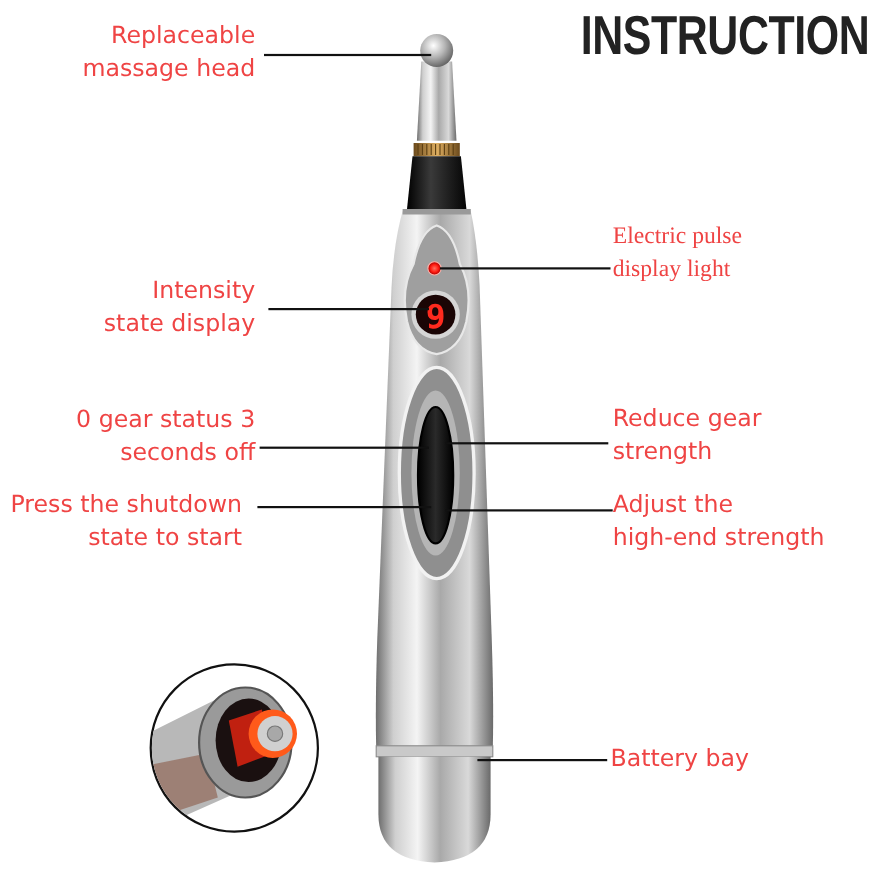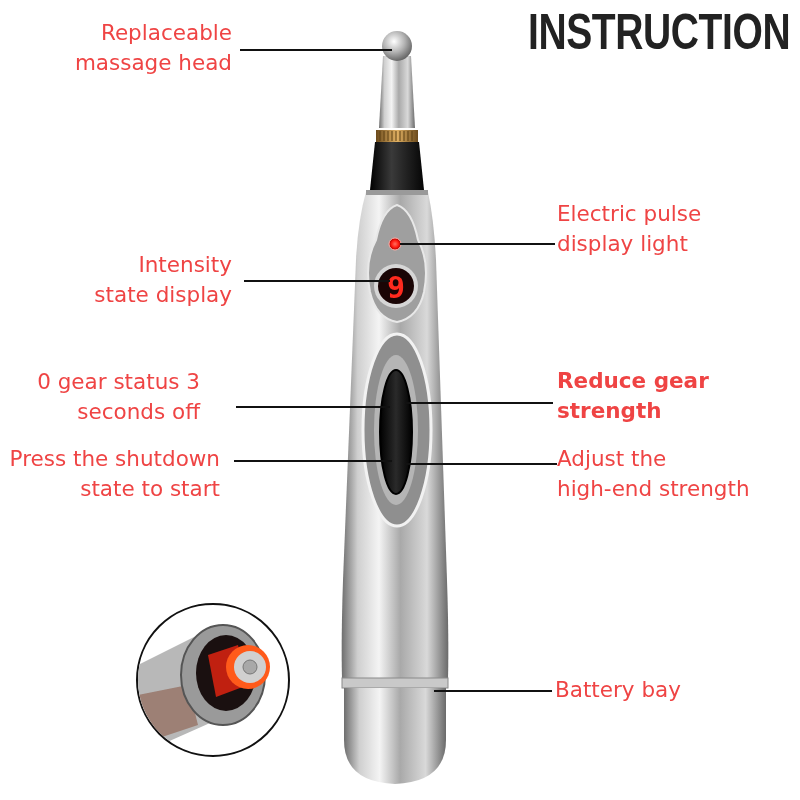--- a/index.html
+++ b/index.html
@@ -107,33 +107,33 @@
 </div>
 
 <div class="label left" style="right:568px; top:18px;">Replaceable
 massage head</div>
 <div class="line" style="left:240px; top:49px; width:152px;"></div>
 
 <div class="label left" style="right:568px; top:250px;">Intensity
 state display</div>
 <div class="line" style="left:244px; top:280px; width:146px;"></div>
 
-<div class="label left" style="right:600px; top:367px;margin-left:28px;">0 gear status 3
+<div class="label left" style="right:568px; top:367px;margin-left:28px;">0 gear status 3
 seconds off</div>
 <div class="line" style="left:236px; top:406px; width:154px;"></div>
 
 <div class="label left" style="right:580px; top:444px;">Press the shutdown
 state to start</div>
 <div class="line" style="left:234px; top:460px; width:158px;"></div>
 
-<div class="label right" style="left:557px; top:199px;">Electric pulse
+<div class="label right" style="left:557px; top:199px;font-family:Liberation Serif, serif;">Electric pulse
 display light</div>
 <div class="line" style="left:400px; top:243px; width:155px;"></div>
 
-<div class="label right" style="left:557px; top:366px;font-weight:bold;">Reduce gear
+<div class="label right" style="left:557px; top:366px;">Reduce gear
 strength</div>
 <div class="line" style="left:405px; top:402px; width:148px;"></div>
 
 <div class="label right" style="left:557px; top:444px;">Adjust the
 high-end strength</div>
 <div class="line" style="left:405px; top:463px; width:152px;"></div>
 
 <div class="label right" style="left:555px; top:675px;text-align:center;">Battery bay</div>
 <div class="line" style="left:434px; top:690px; width:118px;"></div>
 

